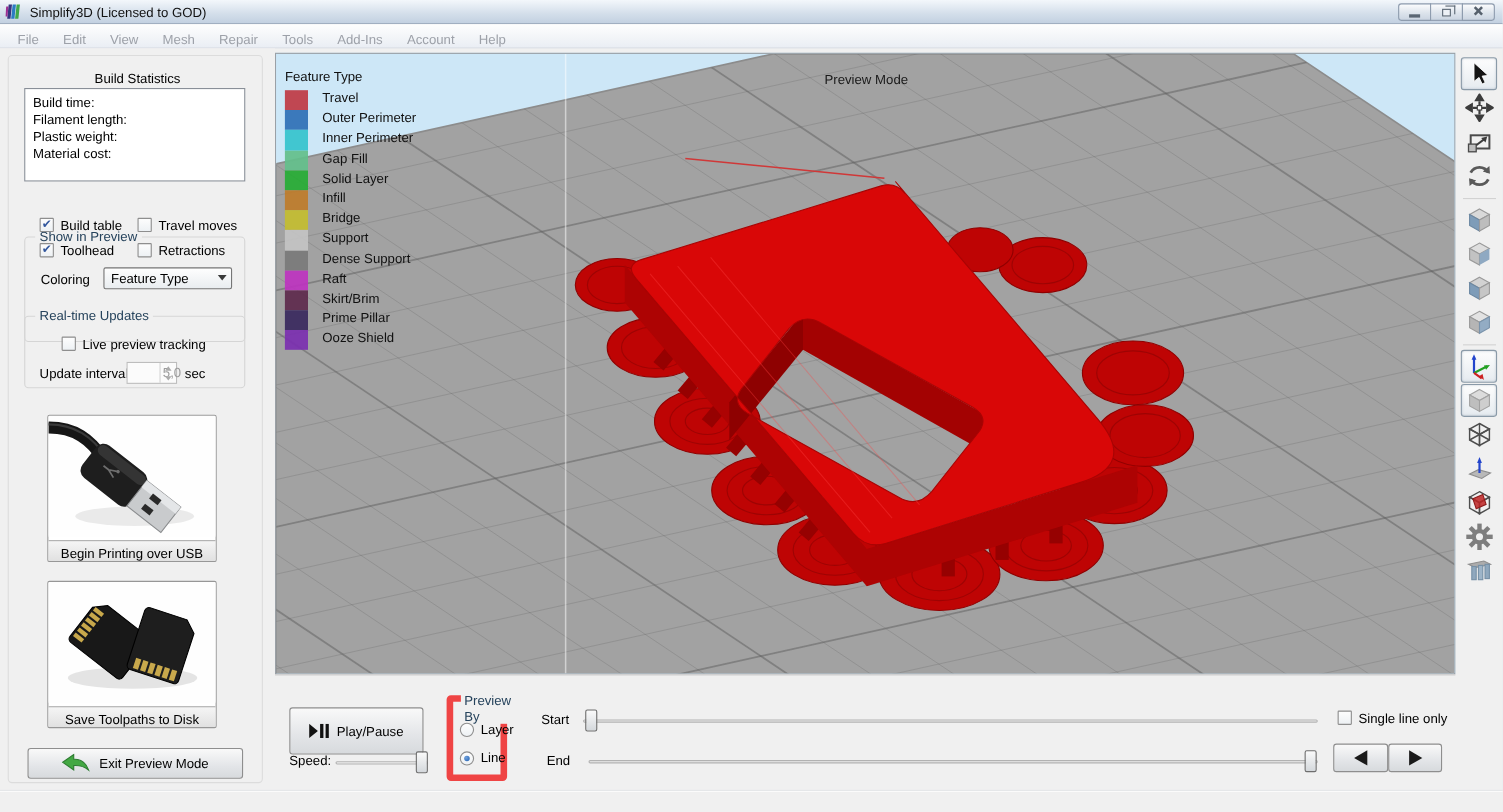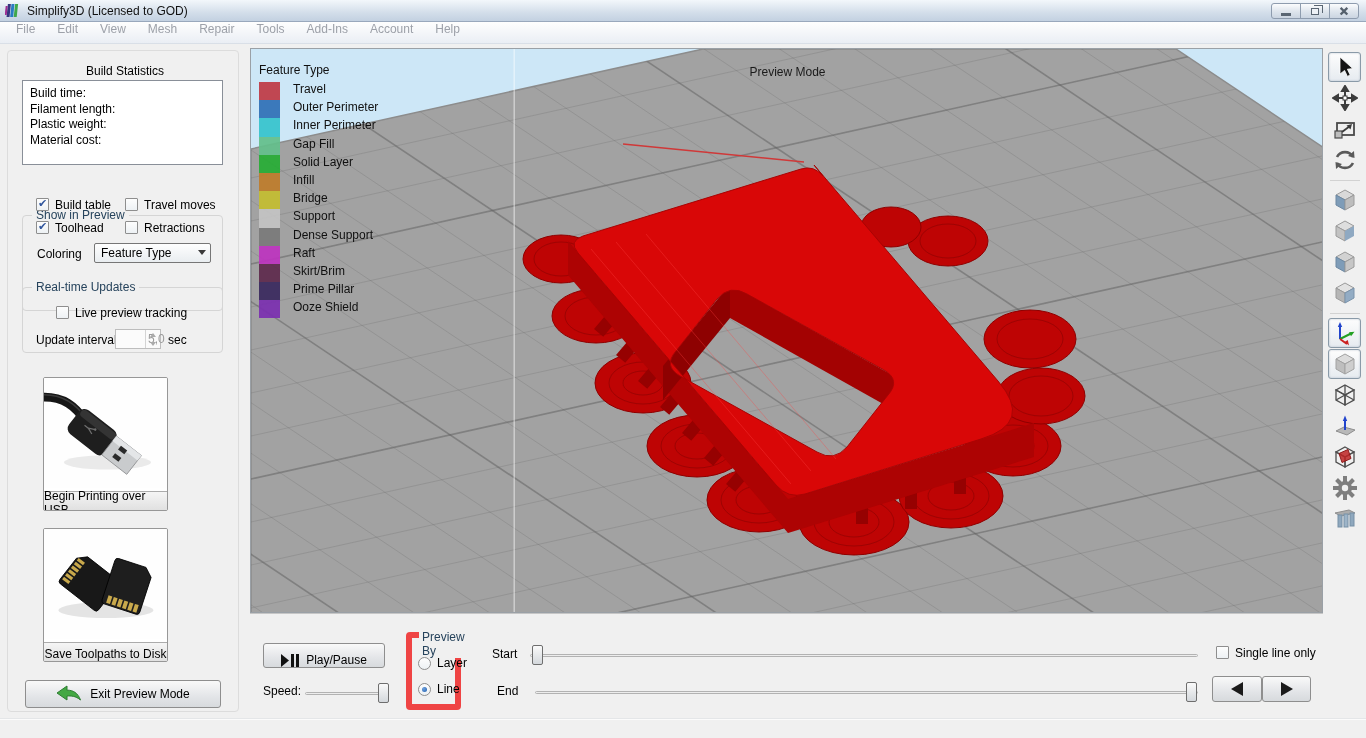--- a/index.html
+++ b/index.html
@@ -22,21 +22,21 @@
   .winbtn:last-child { border-radius:0 3px 3px 0; }
   .glyph-min { width:10px; height:3px; background:#5A6673; margin-top:7px; }
   .glyph-restore { width:8px; height:7px; border:1.5px solid #5A6673; position:relative; background:#EDF1F6; }
   .glyph-restore:before { content:""; position:absolute; left:2px; top:-4px; width:8px; height:7px;
     border:1.5px solid #5A6673; border-bottom:none; border-left:none; }
   .glyph-close { color:#55606C; font-size:11px; font-weight:bold; line-height:1; }
 
   
   #menubar { position:absolute; left:0; top:22px; width:1366px; height:22px;
     background:linear-gradient(#FEFEFE,#EAEEF4); border-bottom:1px solid #D9DFE7;
-    display:flex; align-items:flex-start; padding-left:5px; }
+    display:flex; align-items:flex-end; padding-left:5px; }
   .menu-item { padding:0 11px; color:#9DA1A9; font-size:12px; }
 
   
   #main { position:absolute; left:0; top:44px; width:1366px; height:674px; }
   #left-panel { position:absolute; left:0; top:0; width:250px; height:674px; background:#F0F0F0; }
   #left-inner { position:absolute; left:7px; top:6px; width:232px; height:662px;
     border:1px solid #DCDCDC; border-radius:4px; }
   #viewport { position:absolute; left:250px; top:4px; width:1073px; height:565px;
     border:1px solid #9AA0A6; background:#CDE7F7; overflow:hidden; }
   #toolbar { position:absolute; left:1323px; top:4px; width:43px; height:670px;
@@ -66,21 +66,21 @@
     border-left:4px solid transparent; border-right:4px solid transparent; border-top:5px solid #3A3A3A; }
   .spinner { position:absolute; height:20px; width:46px; border:1px solid #BDBDBD;
     background:#FBFBFB; color:#9B9B9B; display:flex; align-items:center; padding-left:6px; }
   .spin-btns { position:absolute; right:0; top:0; width:15px; height:18px;
     border-left:1px solid #D4D4D4; display:flex; flex-direction:column; }
   .spin-btns i { flex:1; display:flex; align-items:center; justify-content:center; font-style:normal; }
   .spin-btns i:after { content:""; width:0; height:0; border-left:3px solid transparent; border-right:3px solid transparent; }
   .spin-up:after { border-bottom:4px solid #ABABAB; }
   .spin-down:after { border-top:4px solid #ABABAB; }
 
-  .img-button { position:absolute; left:43px; width:125px; height:134px;
+  .img-button { position:absolute; left:43px; width:154px; height:134px;
     border:1px solid #979797; border-radius:2px; background:#FFF; overflow:hidden; }
   .img-area { width:100%; height:110px; background:#FEFEFE; }
   .img-caption { width:100%; height:23px; border-top:1px solid #ABABAB;
     background:linear-gradient(#F5F5F5,#DCDCDC); display:flex; align-items:center; justify-content:center; }
 
   .push-button { border:1px solid #8E8E8E; border-radius:3px;
     background:linear-gradient(#F9F9F9,#E3E5E8 60%,#D7DADD);
     display:flex; align-items:center; justify-content:center; }
 
   
@@ -93,21 +93,21 @@
     text-align:center; color:#1A1A1A; }
 
   
   .tool { width:33px; height:30px; display:flex; align-items:center; justify-content:center;
     margin-bottom:1px; border:1px solid transparent; border-radius:3px; }
   .tool.active { border:1px solid #8A9AA8; background:linear-gradient(#FDFDFD,#E6EBF0);
     box-shadow:inset 0 0 2px rgba(120,140,160,.5); }
   .tool-sep { width:30px; height:1px; background:#D2D2D2; margin:4px 0; }
 
   
-  #play-btn { position:absolute; left:13px; top:29px; width:122px; height:25px;align-items:flex-end; }
+  #play-btn { position:absolute; left:13px; top:29px; width:122px; height:43px; }
   #play-btn svg { margin-right:7px; }
   #speed-label { position:absolute; left:13px; top:70px; }
   .slider-track { position:absolute; height:3px; background:#EDEDED;
     border:1px solid #B2B2B2; border-radius:2px; }
   .slider-handle { position:absolute; width:11px; height:20px;
     background:linear-gradient(#FAFAFA,#D4D8DC); border:1px solid #6E6E6E; border-radius:2px; }
   #previewby-box { position:absolute; left:156px; top:18px; width:55px; height:78px;
     border:6px solid #ef4444; border-radius:4px; }
   #previewby-title { position:absolute; top:-8px; left:7px; background:#F0F0F0; padding:0 3px; color:#26435C; }
   .radiorow { position:absolute; display:flex; align-items:center; }

